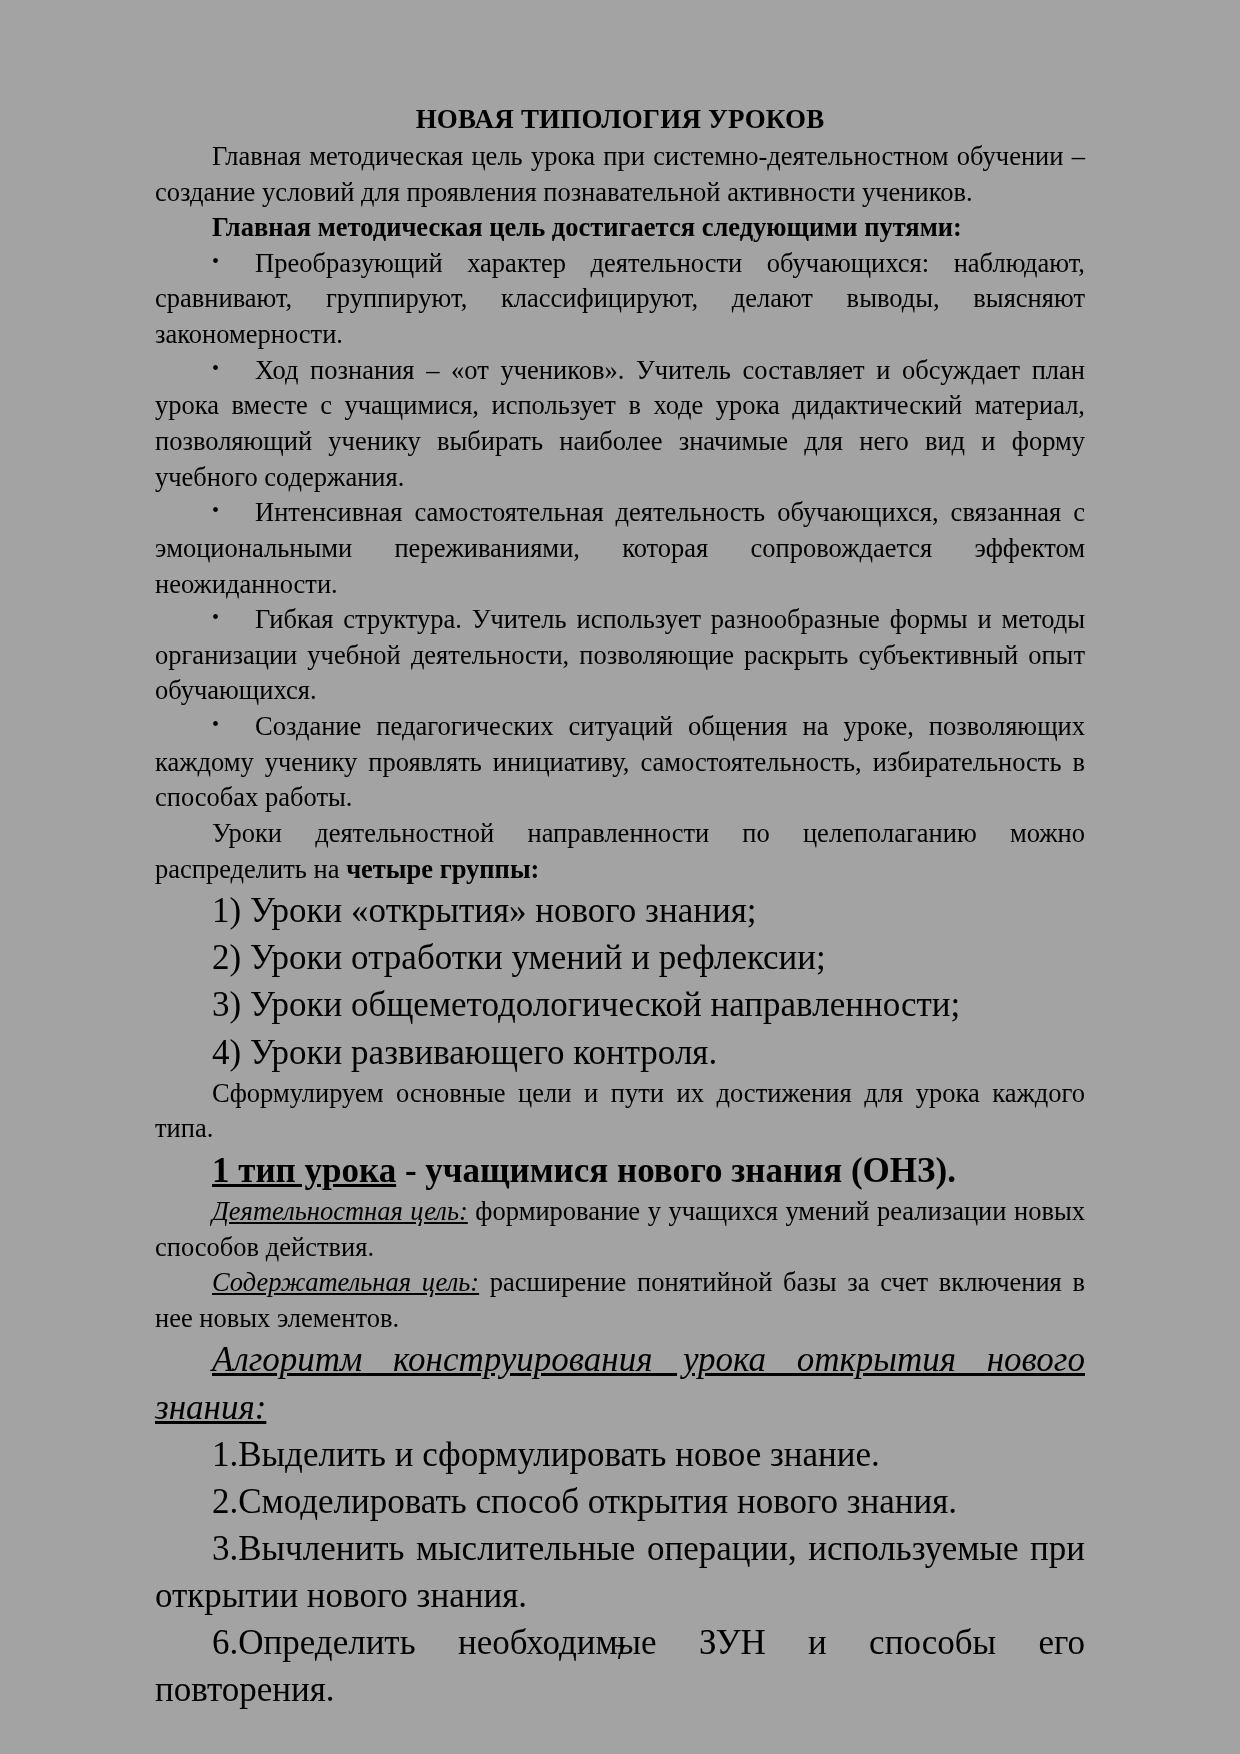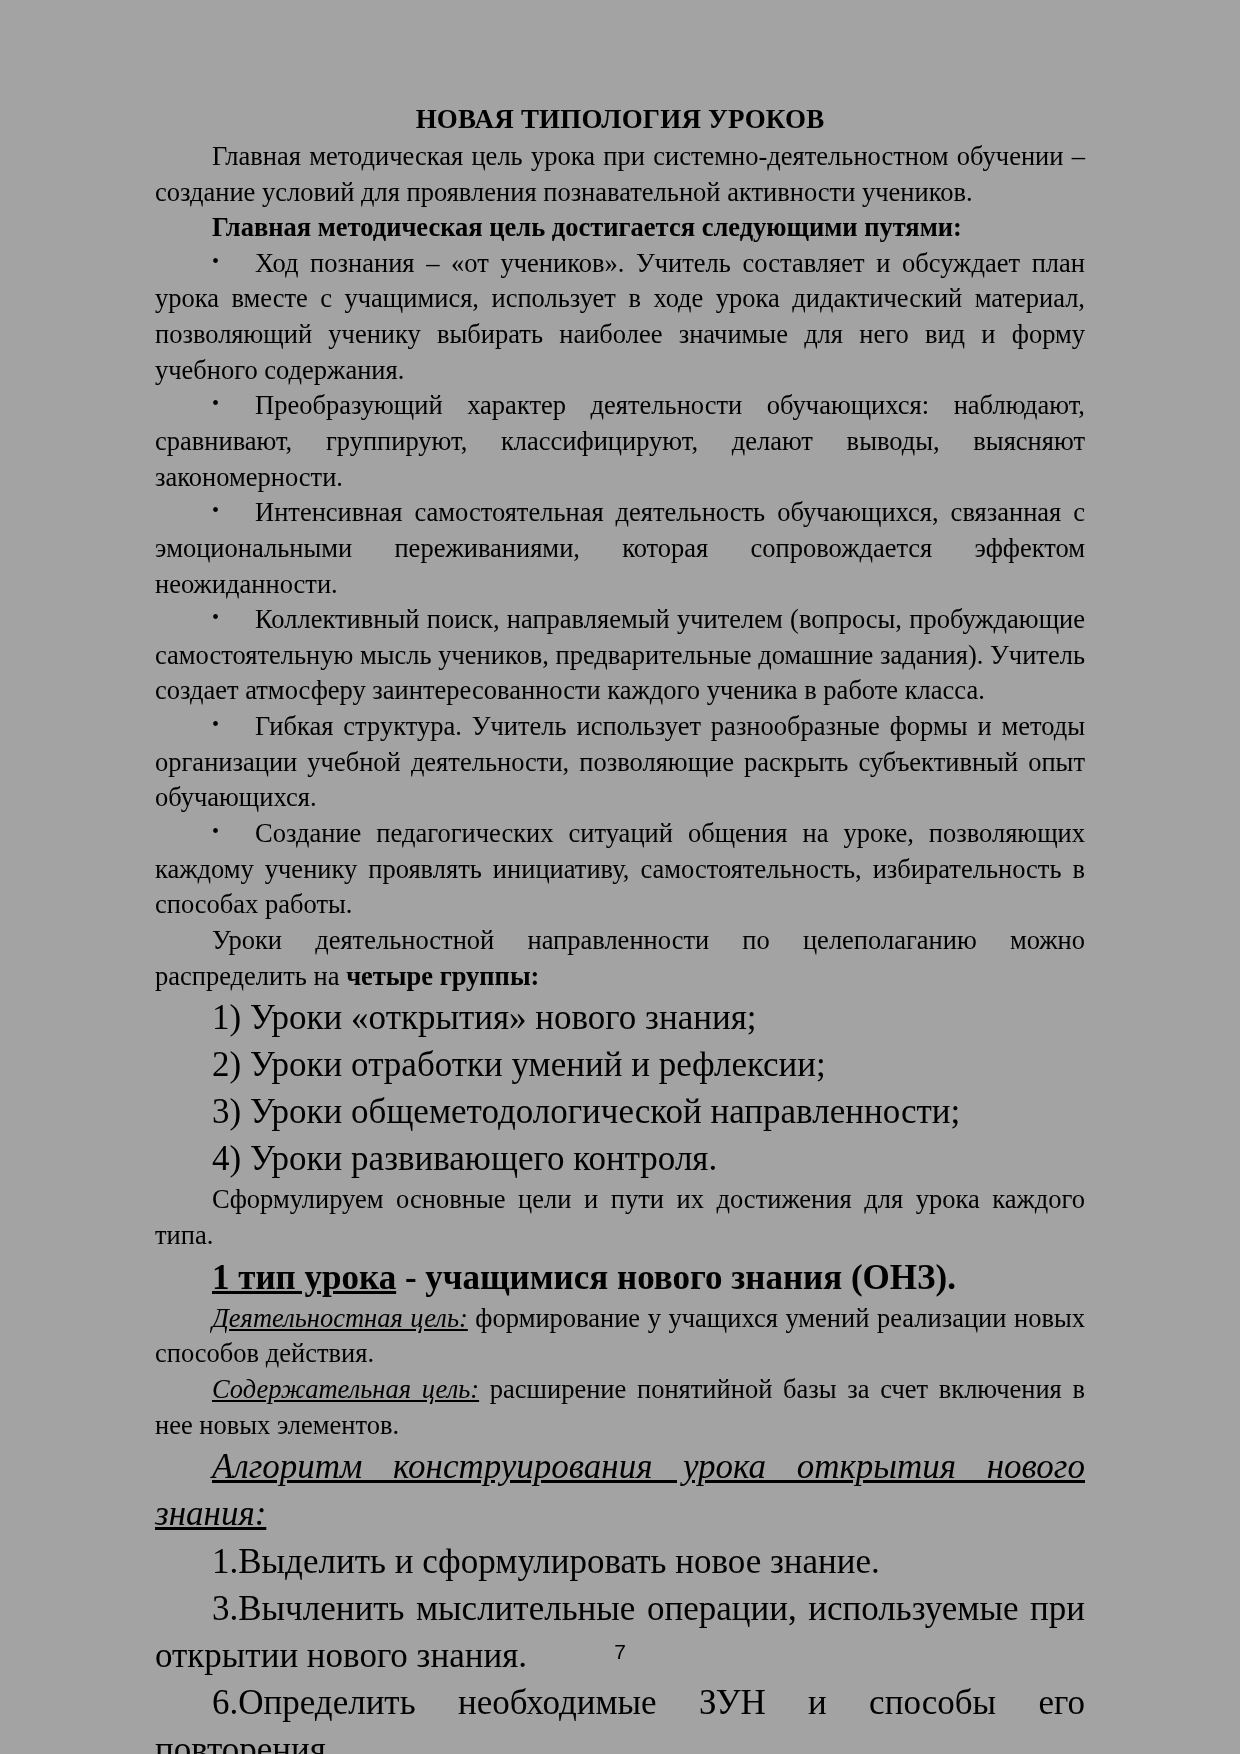--- a/index.html
+++ b/index.html
@@ -96,27 +96,26 @@
 <div class="page">
 
   <div class="content">
 
     <h1 class="doc-title">НОВАЯ ТИПОЛОГИЯ УРОКОВ</h1>
 
     <p class="para">Главная методическая цель урока при системно-деятельностном обучении – создание условий для проявления познавательной активности учеников.</p>
 
     <p class="subhead">Главная методическая цель достигается следующими путями:</p>
 
+    <p class="bullet"><span class="bullet-mark">•</span><span class="bullet-gap"></span><span>Преобразующий характер деятельности обучающихся: наблюдают, сравнивают, группируют, классифицируют, делают выводы, выясняют закономерности.</span></p>
+
     <p class="bullet"><span class="bullet-mark">•</span><span class="bullet-gap"></span><span>Ход познания – «от учеников». Учитель составляет и обсуждает план урока вместе с учащимися, использует в ходе урока дидактический материал, позволяющий ученику выбирать наиболее значимые для него вид и форму учебного содержания.</span></p>
-
-    <p class="bullet"><span class="bullet-mark">•</span><span class="bullet-gap"></span><span>Преобразующий характер деятельности обучающихся: наблюдают, сравнивают, группируют, классифицируют, делают выводы, выясняют закономерности.</span></p>
 
     <p class="bullet"><span class="bullet-mark">•</span><span class="bullet-gap"></span><span>Интенсивная самостоятельная деятельность обучающихся, связанная с эмоциональными переживаниями, которая сопровождается эффектом неожиданности.</span></p>
 
-    <p class="bullet"><span class="bullet-mark">•</span><span class="bullet-gap"></span><span>Коллективный поиск, направляемый учителем (вопросы, пробуждающие самостоятельную мысль учеников, предварительные домашние задания). Учитель создает атмосферу заинтересованности каждого ученика в работе класса.</span></p>
 
     <p class="bullet"><span class="bullet-mark">•</span><span class="bullet-gap"></span><span>Гибкая структура. Учитель использует разнообразные формы и методы организации учебной деятельности, позволяющие раскрыть субъективный опыт обучающихся.</span></p>
 
     <p class="bullet"><span class="bullet-mark">•</span><span class="bullet-gap"></span><span>Создание педагогических ситуаций общения на уроке, позволяющих каждому ученику проявлять инициативу, самостоятельность, избирательность в способах работы.</span></p>
 
     <p class="para"><span>Уроки деятельностной направленности по целеполаганию можно распределить на </span><span class="b">четыре группы:</span></p>
 
     <p class="numitem">1) Уроки «открытия» нового знания;</p>
     <p class="numitem">2) Уроки отработки умений и рефлексии;</p>
     <p class="numitem">3) Уроки общеметодологической направленности;</p>
@@ -126,20 +125,21 @@
 
     <p class="numitem"><span class="bu">1 тип урока</span><span class="b"> - учащимися нового знания (ОНЗ).</span></p>
 
     <p class="para"><span class="iu">Деятельностная цель:</span><span> формирование у учащихся умений реализации новых способов действия.</span></p>
 
     <p class="para"><span class="iu">Содержательная цель:</span><span> расширение понятийной базы за счет включения в нее новых элементов.</span></p>
 
     <p class="numitem"><span class="iu">Алгоритм конструирования урока открытия нового знания:</span></p>
 
     <p class="numitem">1.Выделить и сформулировать новое знание.</p>
+    <p class="numitem">2.Смоделировать способ открытия нового знания.</p>
     <p class="numitem">3.Вычленить мыслительные операции, используемые при открытии нового знания.</p>
     <p class="numitem">6.Определить необходимые ЗУН и способы его повторения.</p>
 
   </div>
 
   <div class="page-number">7</div>
 
 </div>
 
 </body></html>

